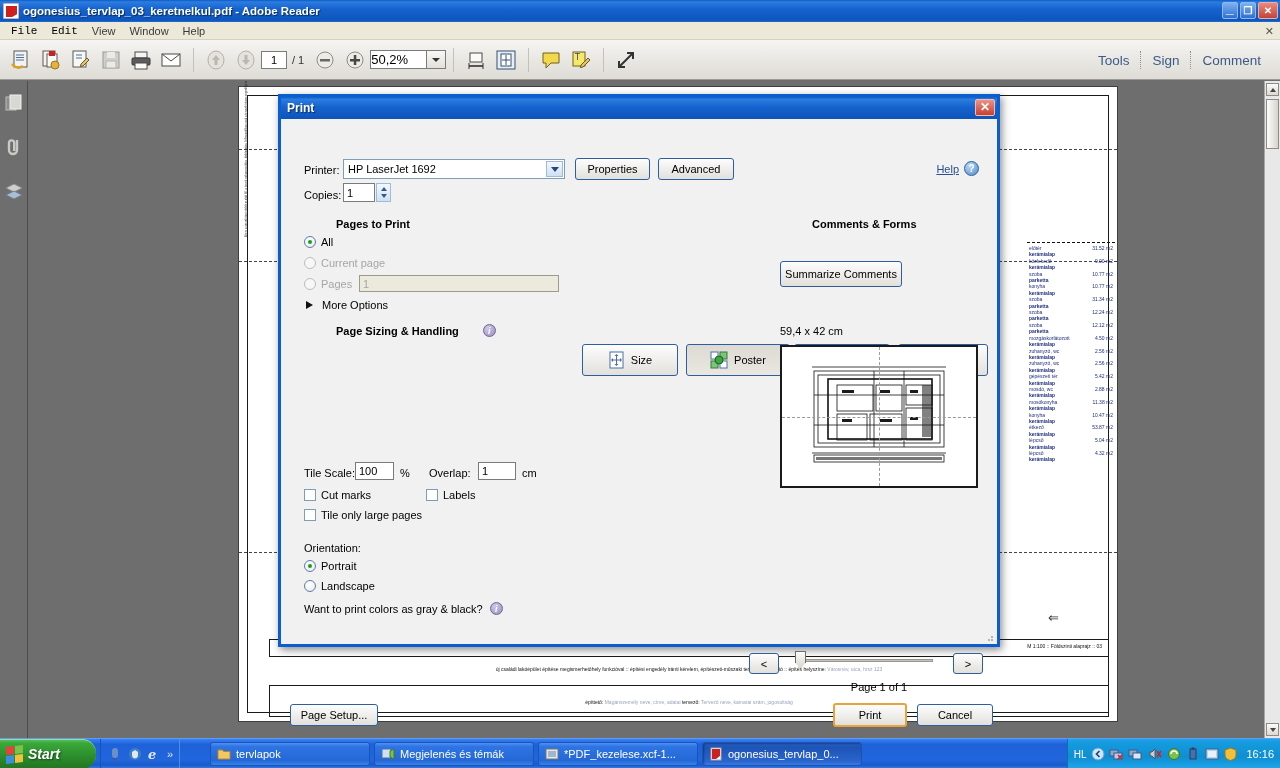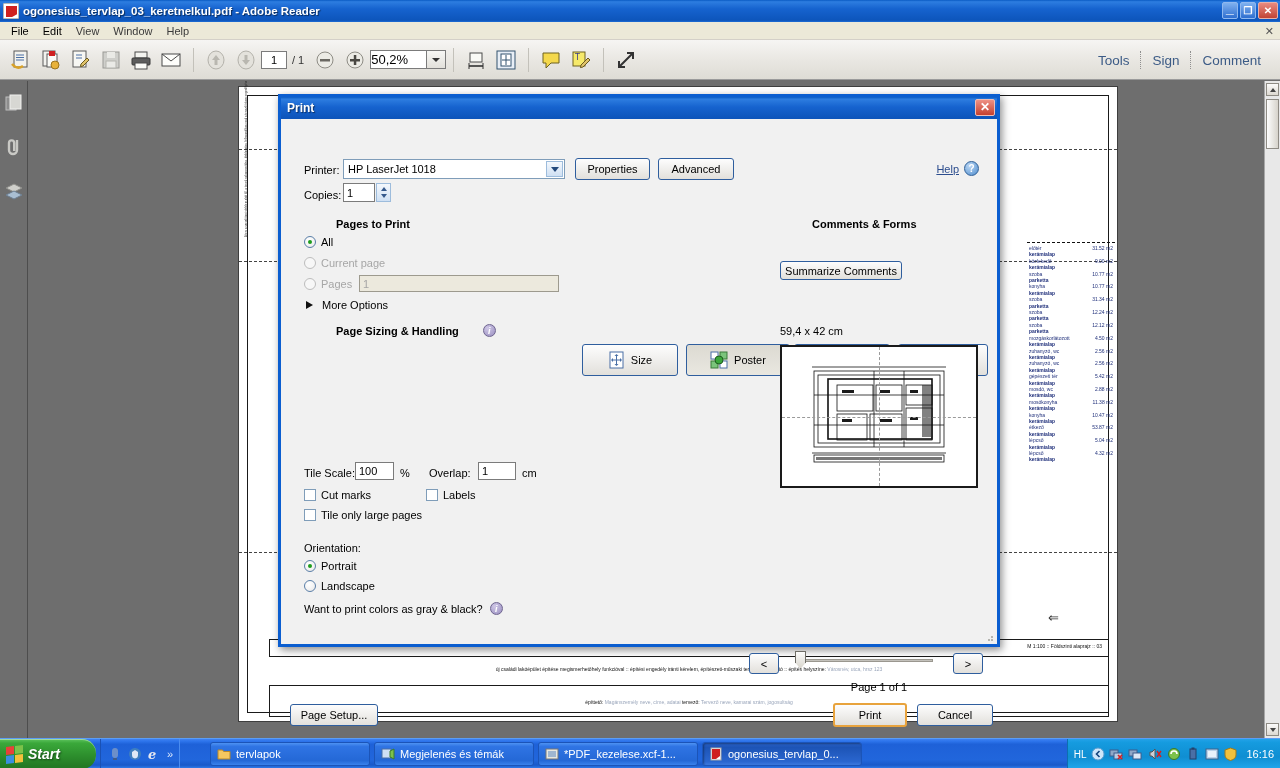--- a/index.html
+++ b/index.html
@@ -44,21 +44,21 @@
   }
   .tb-btn.min span{ line-height:10px; font-size:14px; }
 
   
   .menubar{
     position:absolute; left:0; top:22px; width:1280px; height:18px;
     background:#ece9d8; border-bottom:1px solid #d4d0c8;
     display:flex; align-items:center; padding-left:4px;
   }
   .menubar .mi{ font-size:11px; color:#3a3a3a; padding:1px 7px; }
-  .menubar .mi.enabled{ color:#000; }
+  .menubar .mi.enabled{ color:#000;font-family:Liberation Mono, monospace; }
   .menu-x{ position:absolute; right:6px; top:3px; font-size:11px; color:#555; }
 
   
   .toolbar{
     position:absolute; left:0; top:40px; width:1280px; height:40px;
     background:linear-gradient(180deg,#f6f5f3 0%,#e9e7e2 52%,#dedcd5 100%);
     border-bottom:1px solid #9b9b9b;
     display:flex; align-items:center; padding-left:6px;
   }
   .tool{ width:30px; height:30px; display:flex; align-items:center; justify-content:center; }
@@ -610,21 +610,21 @@
 
   <div class="dialog">
     <div class="dlg-title">
       <div class="t">Print</div>
       <div class="dlg-close">✕</div>
     </div>
     <div class="dlg-body">
 
       <div class="lbl" style="position:absolute;left:23px;top:45px;">Printer:</div>
       <div class="combo" style="position:absolute;left:62px;top:40px;width:222px;">
-        <span>HP LaserJet 1018</span>
+        <span>HP LaserJet 1692</span>
         <div class="cbtn">
             <div class="vcaret"></div>
           </div>
       </div>
       <div class="btn blue" style="position:absolute;left:294px;top:39px;width:75px;height:22px;">Properties</div>
       <div class="btn blue" style="position:absolute;left:377px;top:39px;width:76px;height:22px;">Advanced</div>
       <div class="row" style="position:absolute;right:18px;top:42px;gap:5px;">
         <span style="color:#2c4d8e;text-decoration:underline;font-size:11px;">Help</span>
         <span class="helpi">?</span>
       </div>
@@ -724,21 +724,21 @@
       <div class="row" style="position:absolute;left:23px;top:461px;gap:5px;">
         <span class="radio"></span>
         <span class="lbl">Landscape</span>
       </div>
       <div class="row" style="position:absolute;left:23px;top:483px;gap:7px;">
         <span class="lbl">Want to print colors as gray &amp; black?</span>
         <span class="infoi">i</span>
       </div>
 
       <div class="sectitle" style="position:absolute;left:499px;top:99px;">Comments &amp; Forms</div>
-      <div class="btn blue" style="position:absolute;left:499px;top:142px;width:122px;height:19px;">Summarize Comments</div>
+      <div class="btn blue" style="position:absolute;left:499px;top:142px;width:122px;height:26px;">Summarize Comments</div>
 
       <div class="lbl" style="position:absolute;left:499px;top:206px;">59,4 x 42 cm</div>
       <div class="preview">
         <svg width="194" height="139" viewBox="0 0 194 139">
           <g stroke="#111" fill="none" stroke-width="0.8">
             <rect x="32" y="24" width="130" height="76"></rect>
             <rect x="36" y="28" width="122" height="68"></rect>
             <rect x="55" y="38" width="36" height="26"></rect>
             <rect x="94" y="38" width="26" height="26"></rect>
             <rect x="124" y="38" width="26" height="20"></rect>

